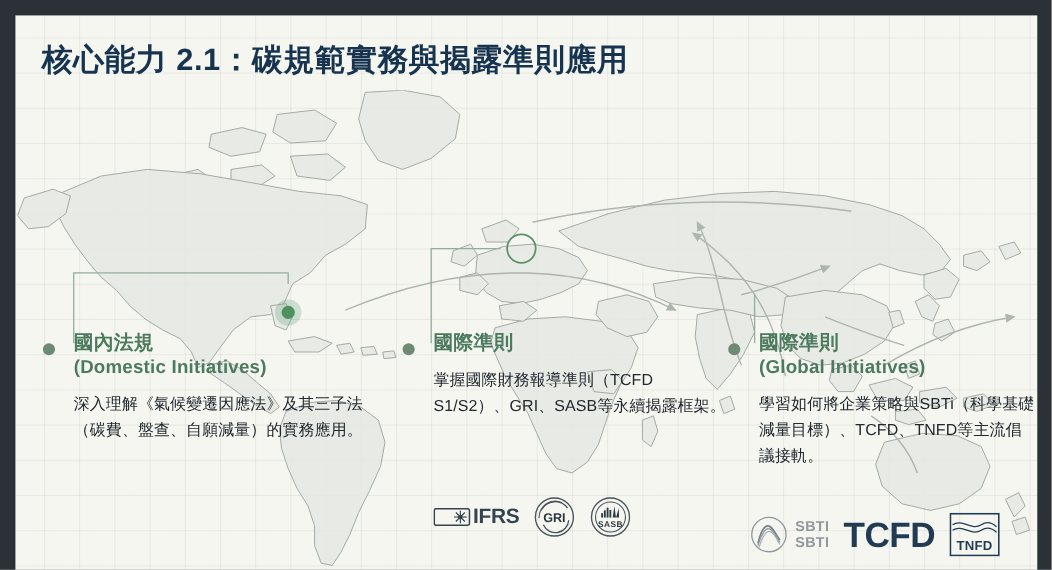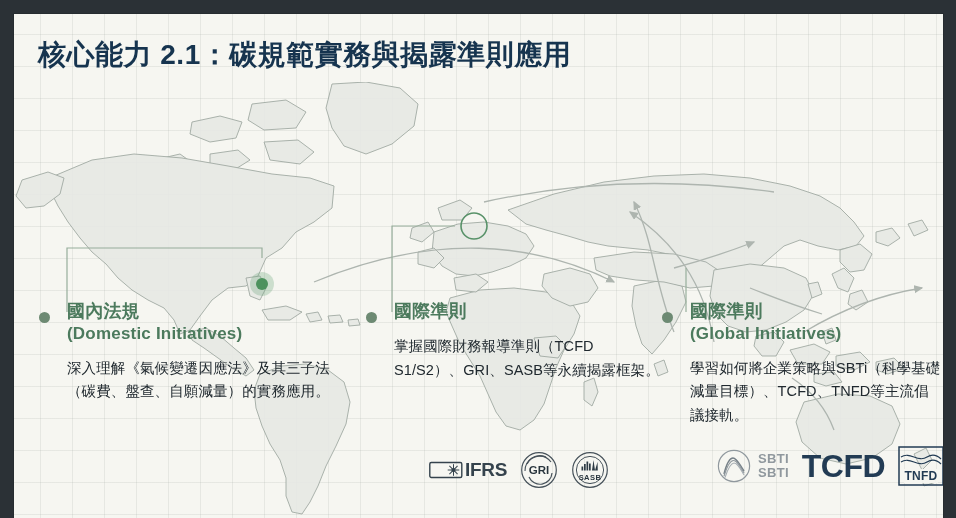--- a/index.html
+++ b/index.html
@@ -74,24 +74,23 @@
     line-height:1.62;
     letter-spacing:0.1px;
     max-width:268px;
   }
 
   .logos{
     position:absolute;
     display:flex;
     align-items:center;
     gap:13px;
-    padding-left:35px;
   }
   .logos.g2{left:380px;top:437px;}
-  .logos.g3{left:668px;top:432px;}
+  .logos.g3{left:668px;top:452px;}
   .logo{display:flex;align-items:center;opacity:0.95;}
 
   .sbti-txt{
     margin-left:7px;
     color:#8b949a;
     font-size:13px;
     font-weight:bold;
     line-height:1.04;
     letter-spacing:0.3px;
   }

